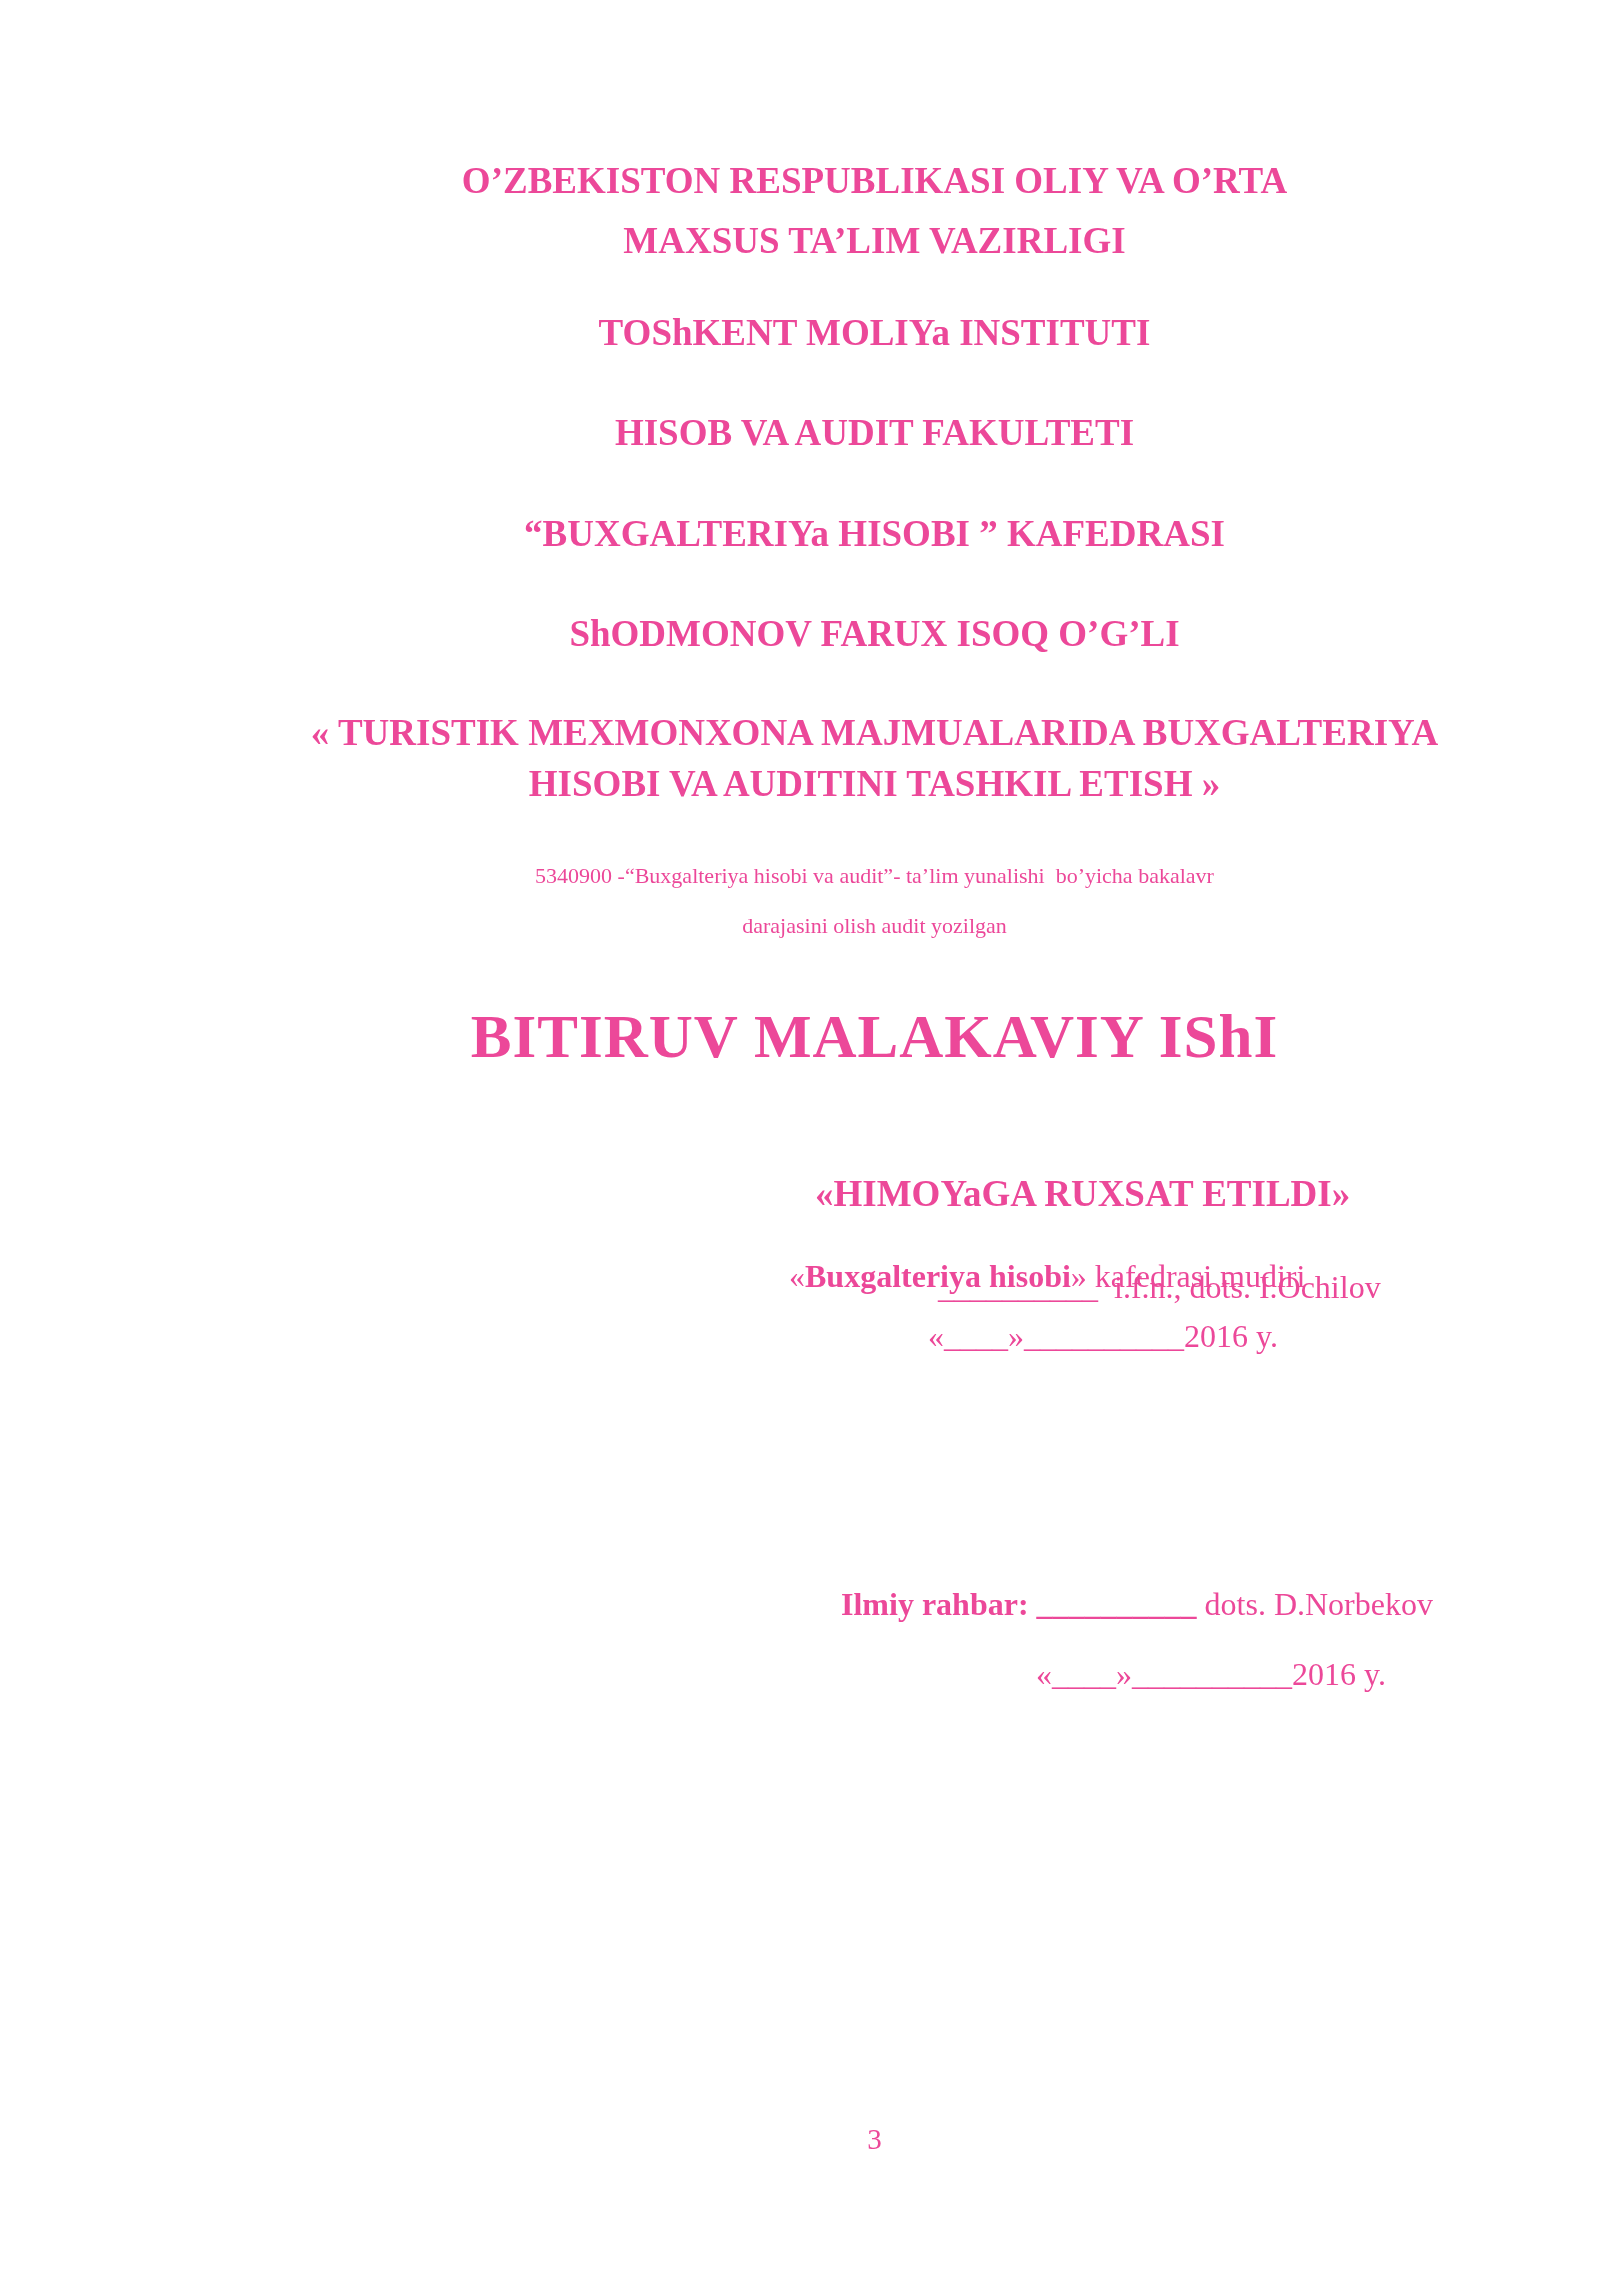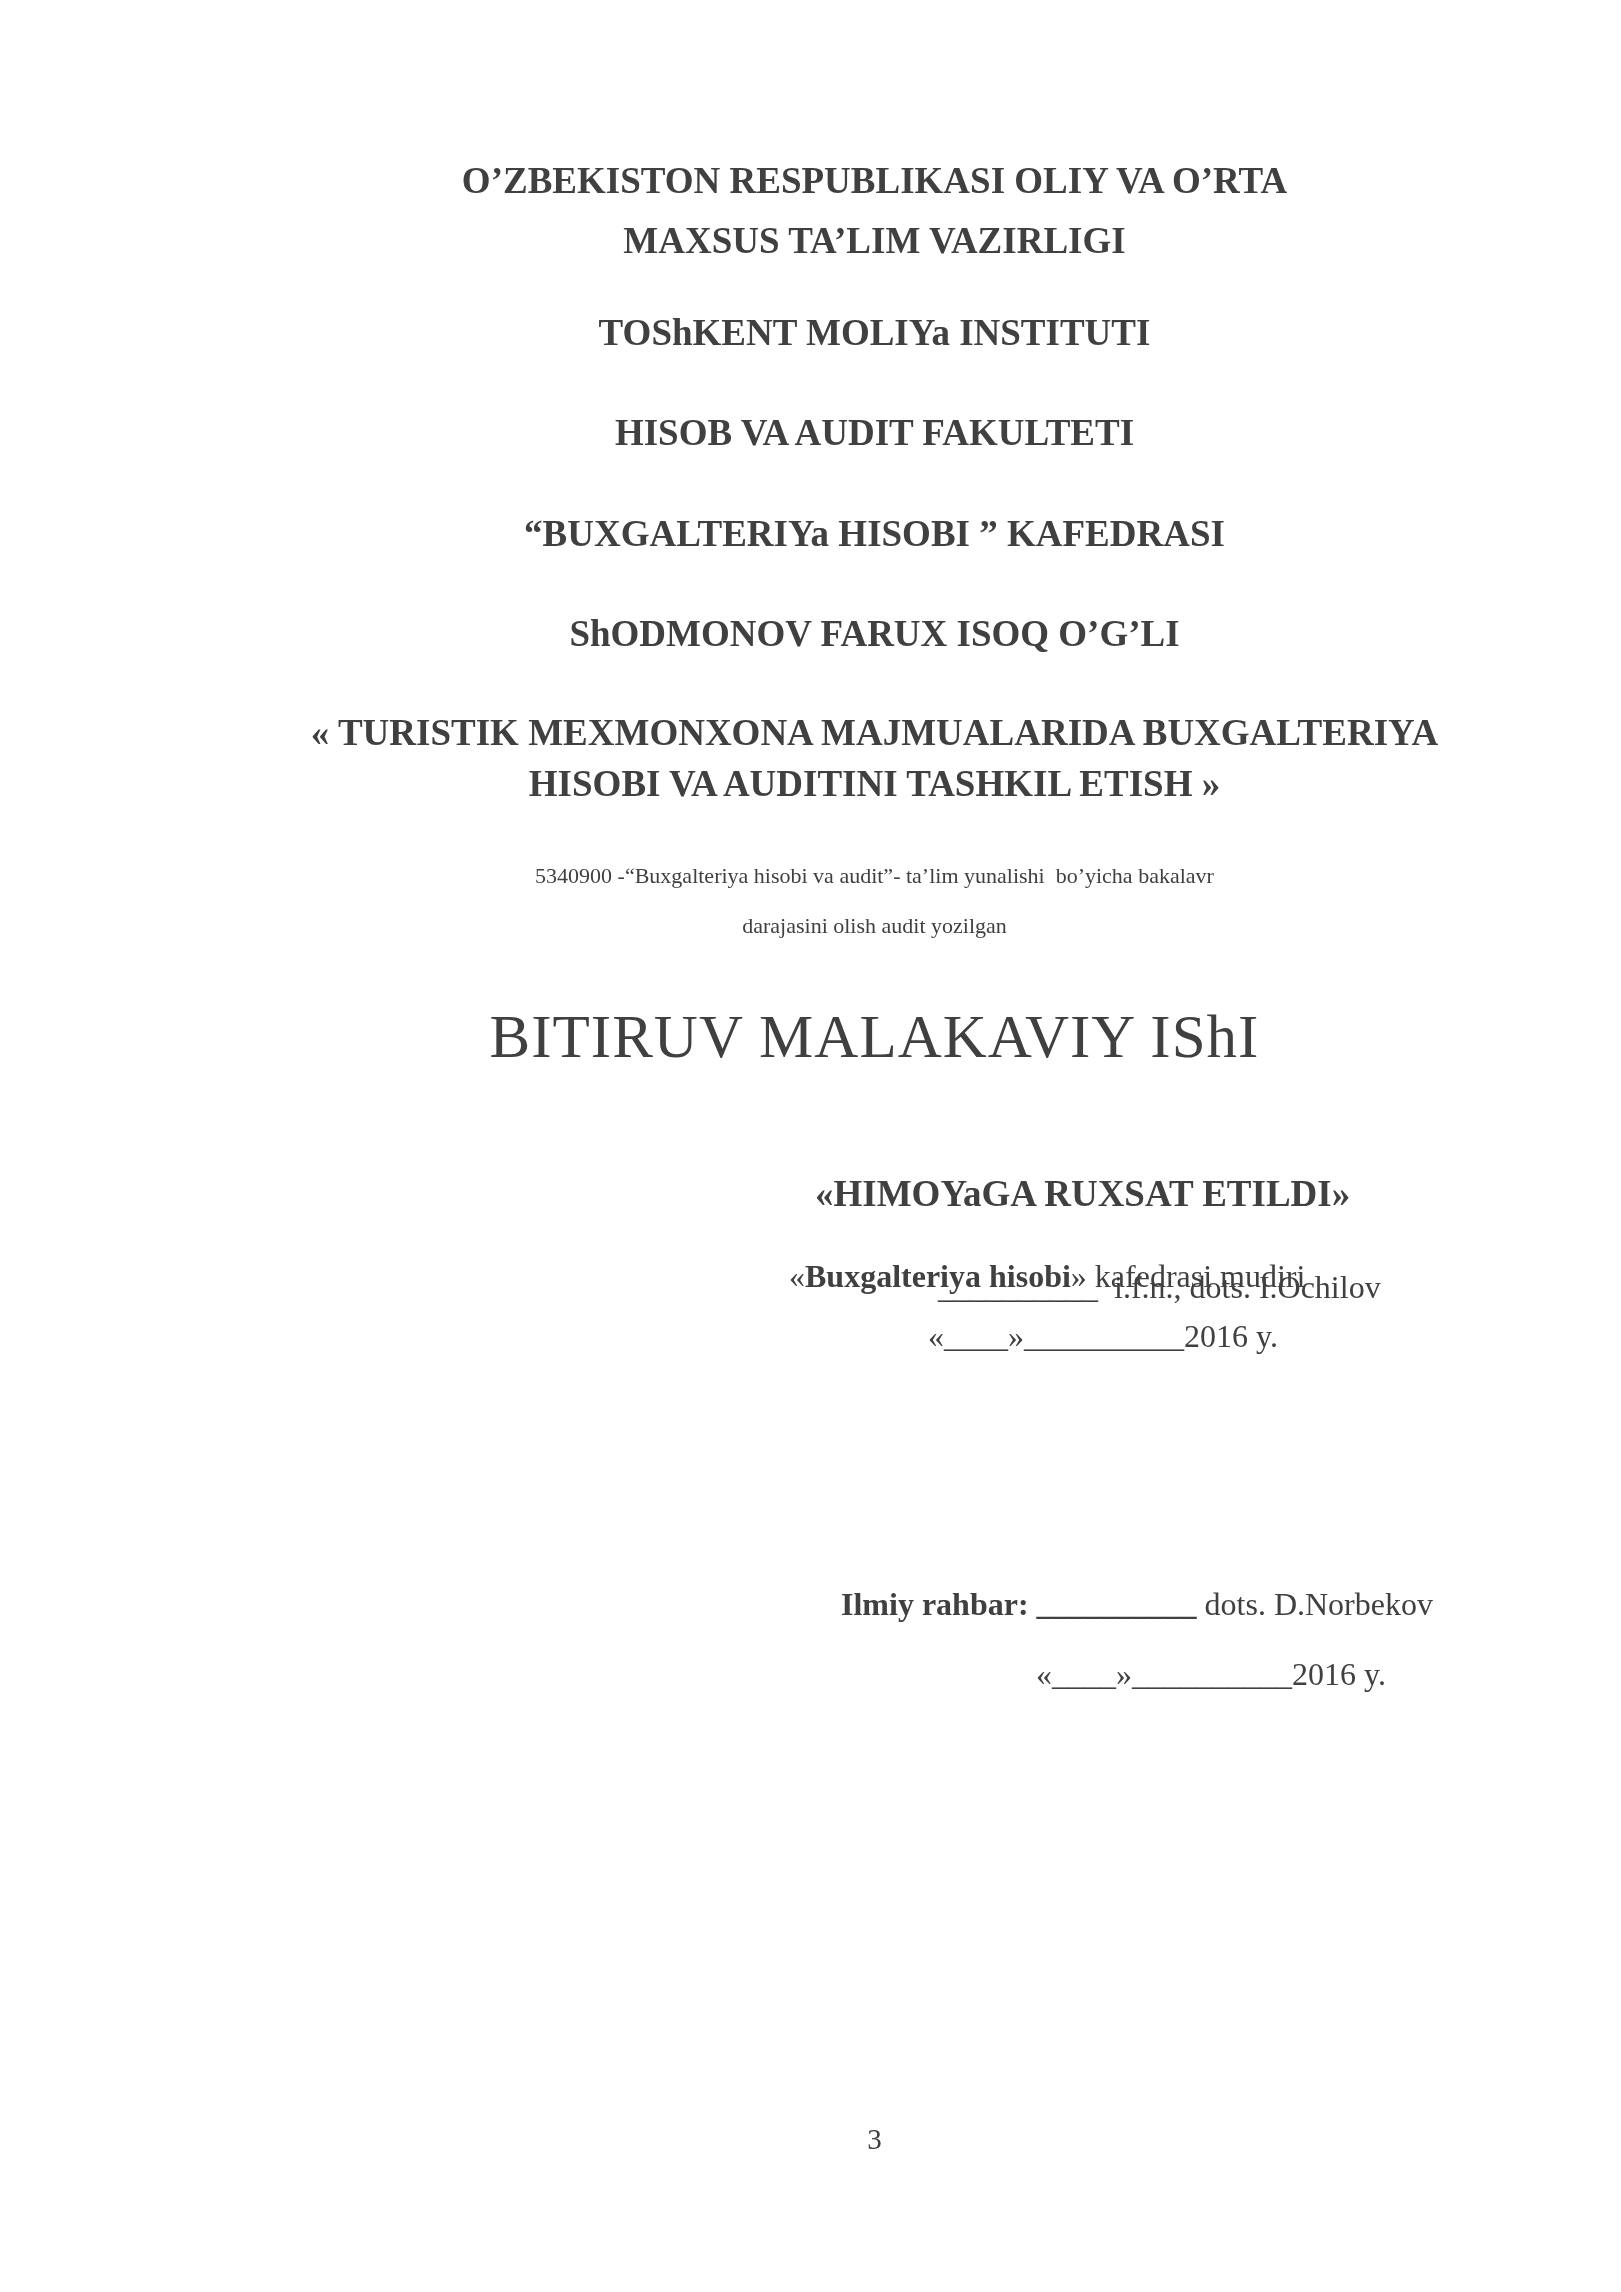--- a/index.html
+++ b/index.html
@@ -1,39 +1,39 @@
 <!DOCTYPE html>
 <html><head>
 <meta charset="utf-8">
 <style>
   html,body{margin:0;padding:0;background:#ffffff;}
   .page{
     position:relative;
     width:1621px;
     height:2293px;
     background:#ffffff;
-    color:#404040;
+    color:#ec4899;
     font-family:"Liberation Serif","DejaVu Serif",serif;
     overflow:hidden;
   }
   .line{
     position:absolute;
     line-height:1.15;
     white-space:pre;
     font-size:32px;
   }
   .center{
     left:279px;
     width:1191px;
     text-align:center;
   }
   .bold{font-weight:700;}
   .h{font-size:37px;}
   .body-sm{font-size:22px;}
-  .title-big{font-size:61px;font-weight:400;letter-spacing:1px;}
+  .title-big{font-size:61px;font-weight:700;letter-spacing:1px;}
   .footer-num{font-size:29px;}
 </style>
 </head>
 <body>
 
 <div class="page">
 
   <div class="line center bold h" style="top:160px">O’ZBEKISTON RESPUBLIKASI OLIY VA O’RTA</div>
 
   <div class="line center bold h" style="top:220px">MAXSUS TA’LIM VAZIRLIGI</div>

